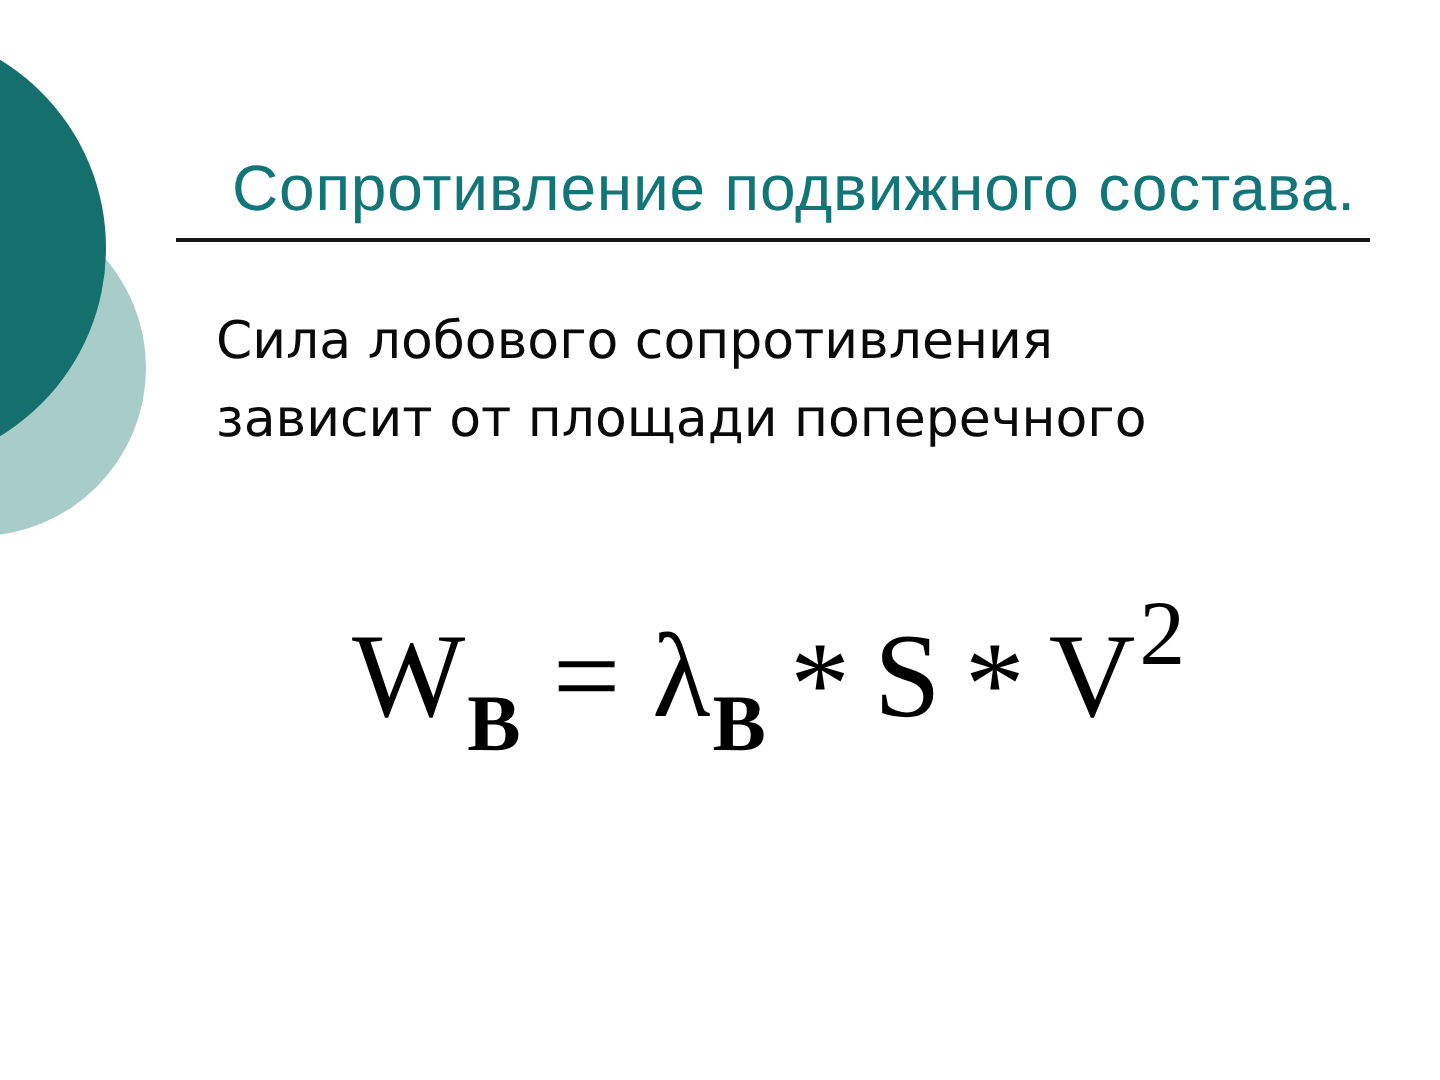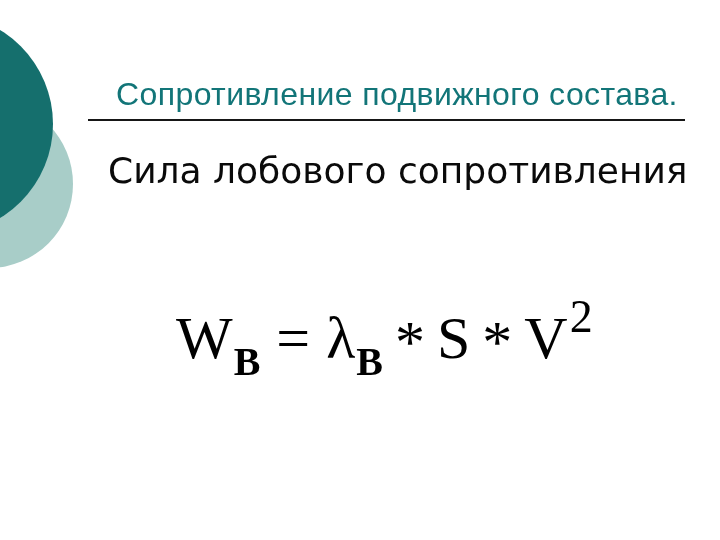--- a/index.html
+++ b/index.html
@@ -45,21 +45,21 @@
     left: 88px; top: 119px;
     width: 597px; height: 2px;
     background: #161616;
     z-index: 3;
   }
 
   .body-text {
     position: absolute;
     left: 108px; top: 152px;
     font-family: "DejaVu Sans", sans-serif;
-    font-size: 36px;
+    font-size: 26px;
     line-height: 38.5px;
     color: #0a0a0a;
     z-index: 3;
   }
   .body-line { white-space: nowrap; }
 
   .formula {
     position: absolute;
     left: 176px; top: 308px;
     display: flex;
@@ -95,20 +95,21 @@
 
   <div class="circle circle-light"></div>
   <div class="circle circle-dark"></div>
 
   <div class="title">Сопротивление подвижного состава.</div>
 
   <div class="rule"></div>
 
   <div class="body-text">
     <div class="body-line">Сила лобового сопротивления</div>
+    <div class="body-line">зависит от площади поперечного</div>
   </div>
 
   <div class="formula">
     <span class="fbase">W</span>
     <span class="fsub">в</span>
     <span class="feq">=</span>
     <span class="fbase">λ</span>
     <span class="fsub">в</span>
     <span class="fstar">*</span>
     <span class="fbase">S</span>

